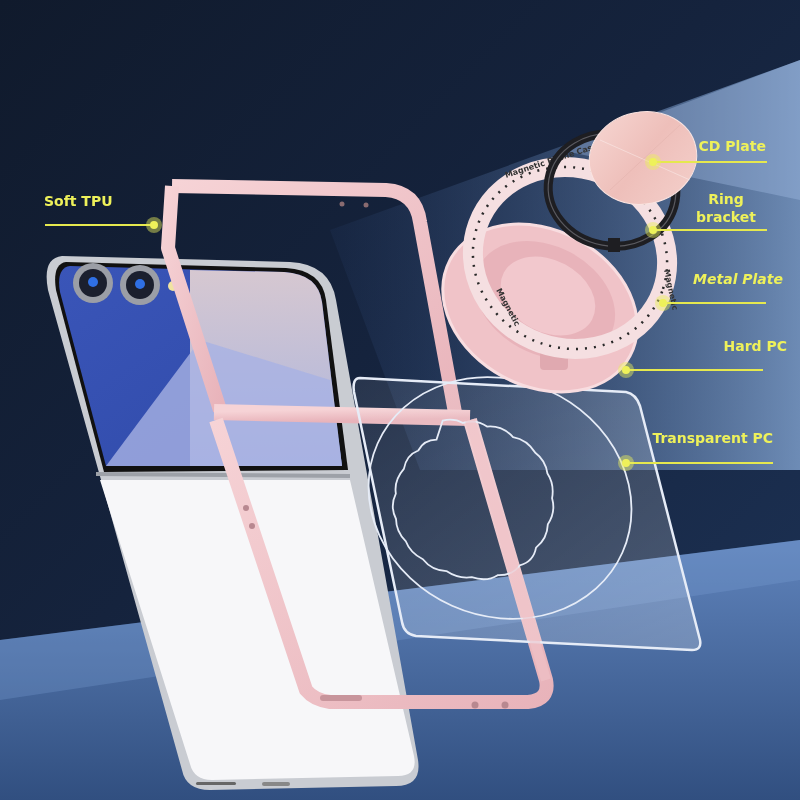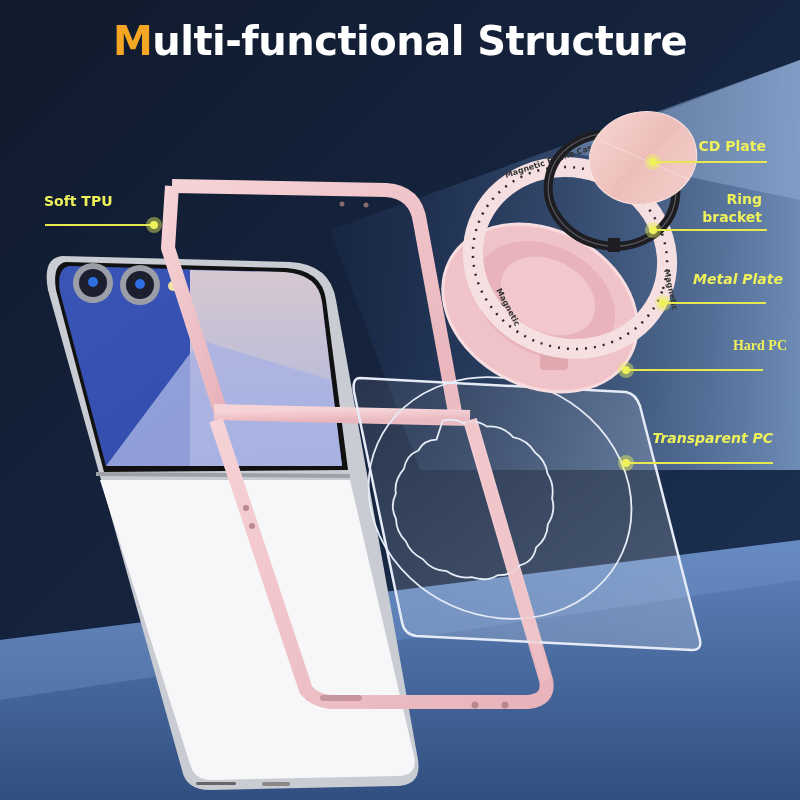--- a/index.html
+++ b/index.html
@@ -162,42 +162,41 @@
     </g>
 
     <g>
       <ellipse cx="643" cy="158" rx="54" ry="46" transform="rotate(-12 643 158)" fill="url(#cdGrad)"></ellipse>
       <ellipse cx="643" cy="158" rx="54" ry="46" transform="rotate(-12 643 158)" fill="none" stroke="#fae4e1" stroke-width="1"></ellipse>
       <line x1="600" y1="140" x2="690" y2="180" stroke="#ffffff" stroke-opacity="0.35" stroke-width="1"></line>
       <line x1="610" y1="190" x2="680" y2="125" stroke="#d9a8a2" stroke-opacity="0.35" stroke-width="1"></line>
     </g>
   </svg>
 
-  <div class="title"><span class="accent">M</span><span>ulti-functional Structure</span></div>
 
   <div class="label" style="left:44px; top:192px;">Soft TPU</div>
   <div class="callout-line" style="left:45px; top:224px; width:108px;"></div>
   <div class="callout-dot" style="left:146px; top:217px;"></div>
 
   <div class="label right" style="left:690px; top:137px; width:76px;">CD Plate</div>
   <div class="callout-line" style="left:655px; top:161px; width:112px;"></div>
   <div class="callout-dot" style="left:645px; top:154px;"></div>
 
-  <div class="label right" style="left:690px; top:190px; width:72px;">
+  <div class="label right" style="left:690px; top:190px; width:72px;text-align:center;">
     <div>Ring</div>
     <div>bracket</div>
   </div>
   <div class="callout-line" style="left:655px; top:229px; width:112px;"></div>
   <div class="callout-dot" style="left:645px; top:222px;"></div>
 
   <div class="label right" style="left:680px; top:270px; width:103px;font-style:italic;">Metal Plate</div>
   <div class="callout-line" style="left:667px; top:302px; width:99px;"></div>
   <div class="callout-dot" style="left:655px; top:295px;"></div>
 
-  <div class="label right" style="left:703px; top:337px; width:84px;font-family:Liberation Serif, serif;">Hard PC</div>
+  <div class="label right" style="left:703px; top:337px; width:84px;">Hard PC</div>
   <div class="callout-line" style="left:628px; top:369px; width:135px;"></div>
   <div class="callout-dot" style="left:618px; top:362px;"></div>
 
-  <div class="label right" style="left:630px; top:429px; width:143px;font-style:italic;">Transparent PC</div>
+  <div class="label right" style="left:630px; top:429px; width:143px;">Transparent PC</div>
   <div class="callout-line" style="left:630px; top:462px; width:143px;"></div>
   <div class="callout-dot" style="left:618px; top:455px;"></div>
 
 </div>
 
 </body></html>

